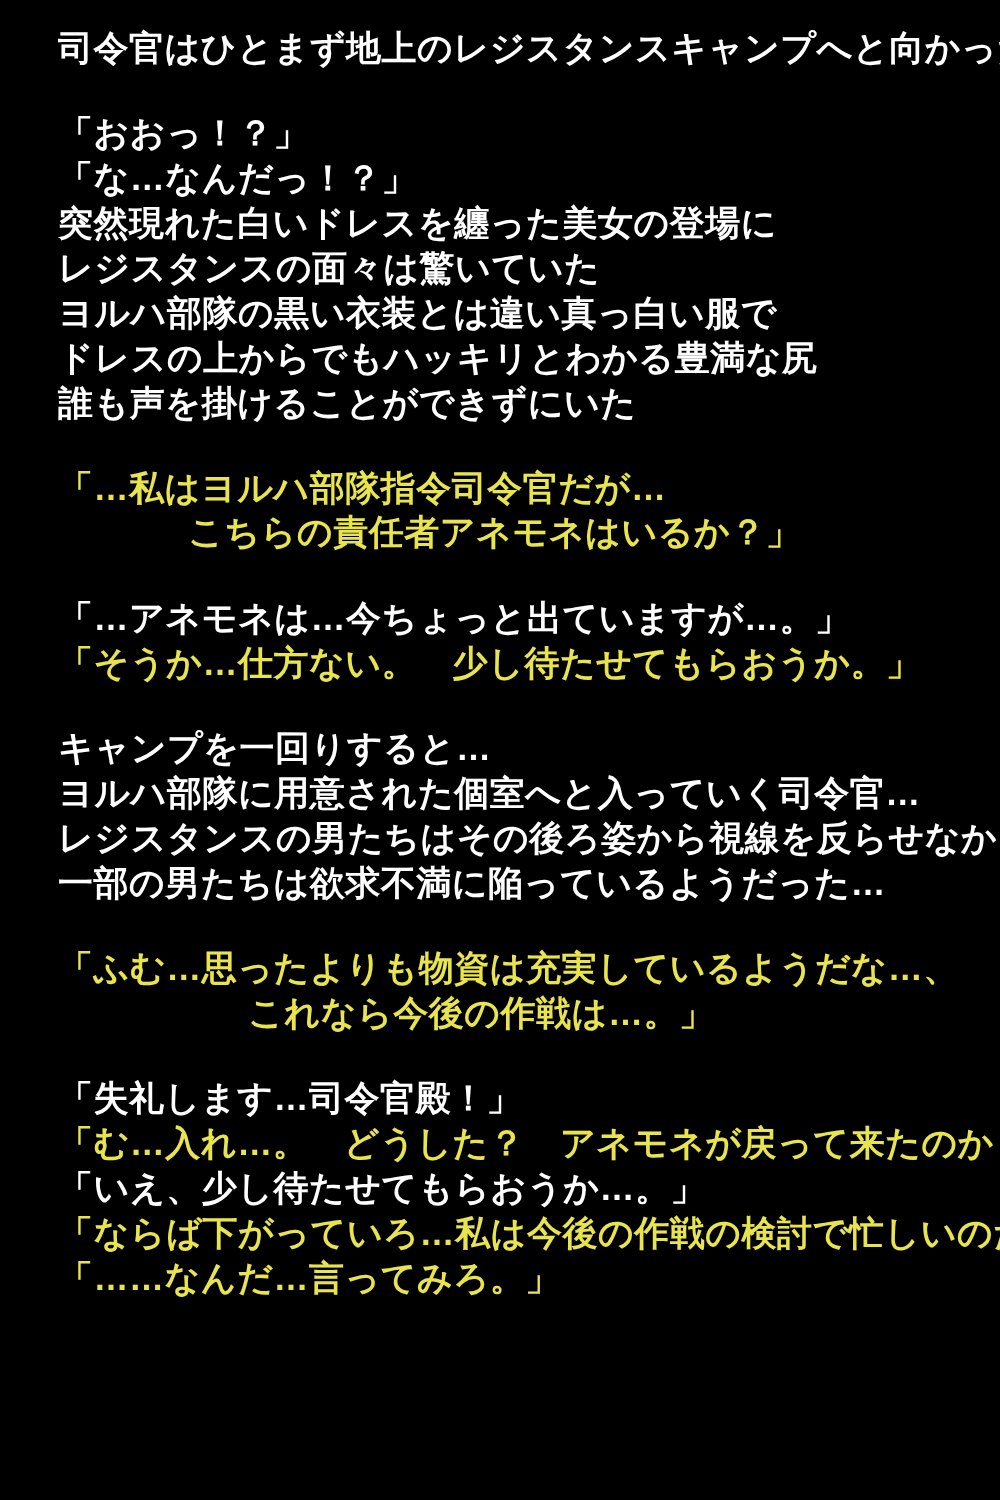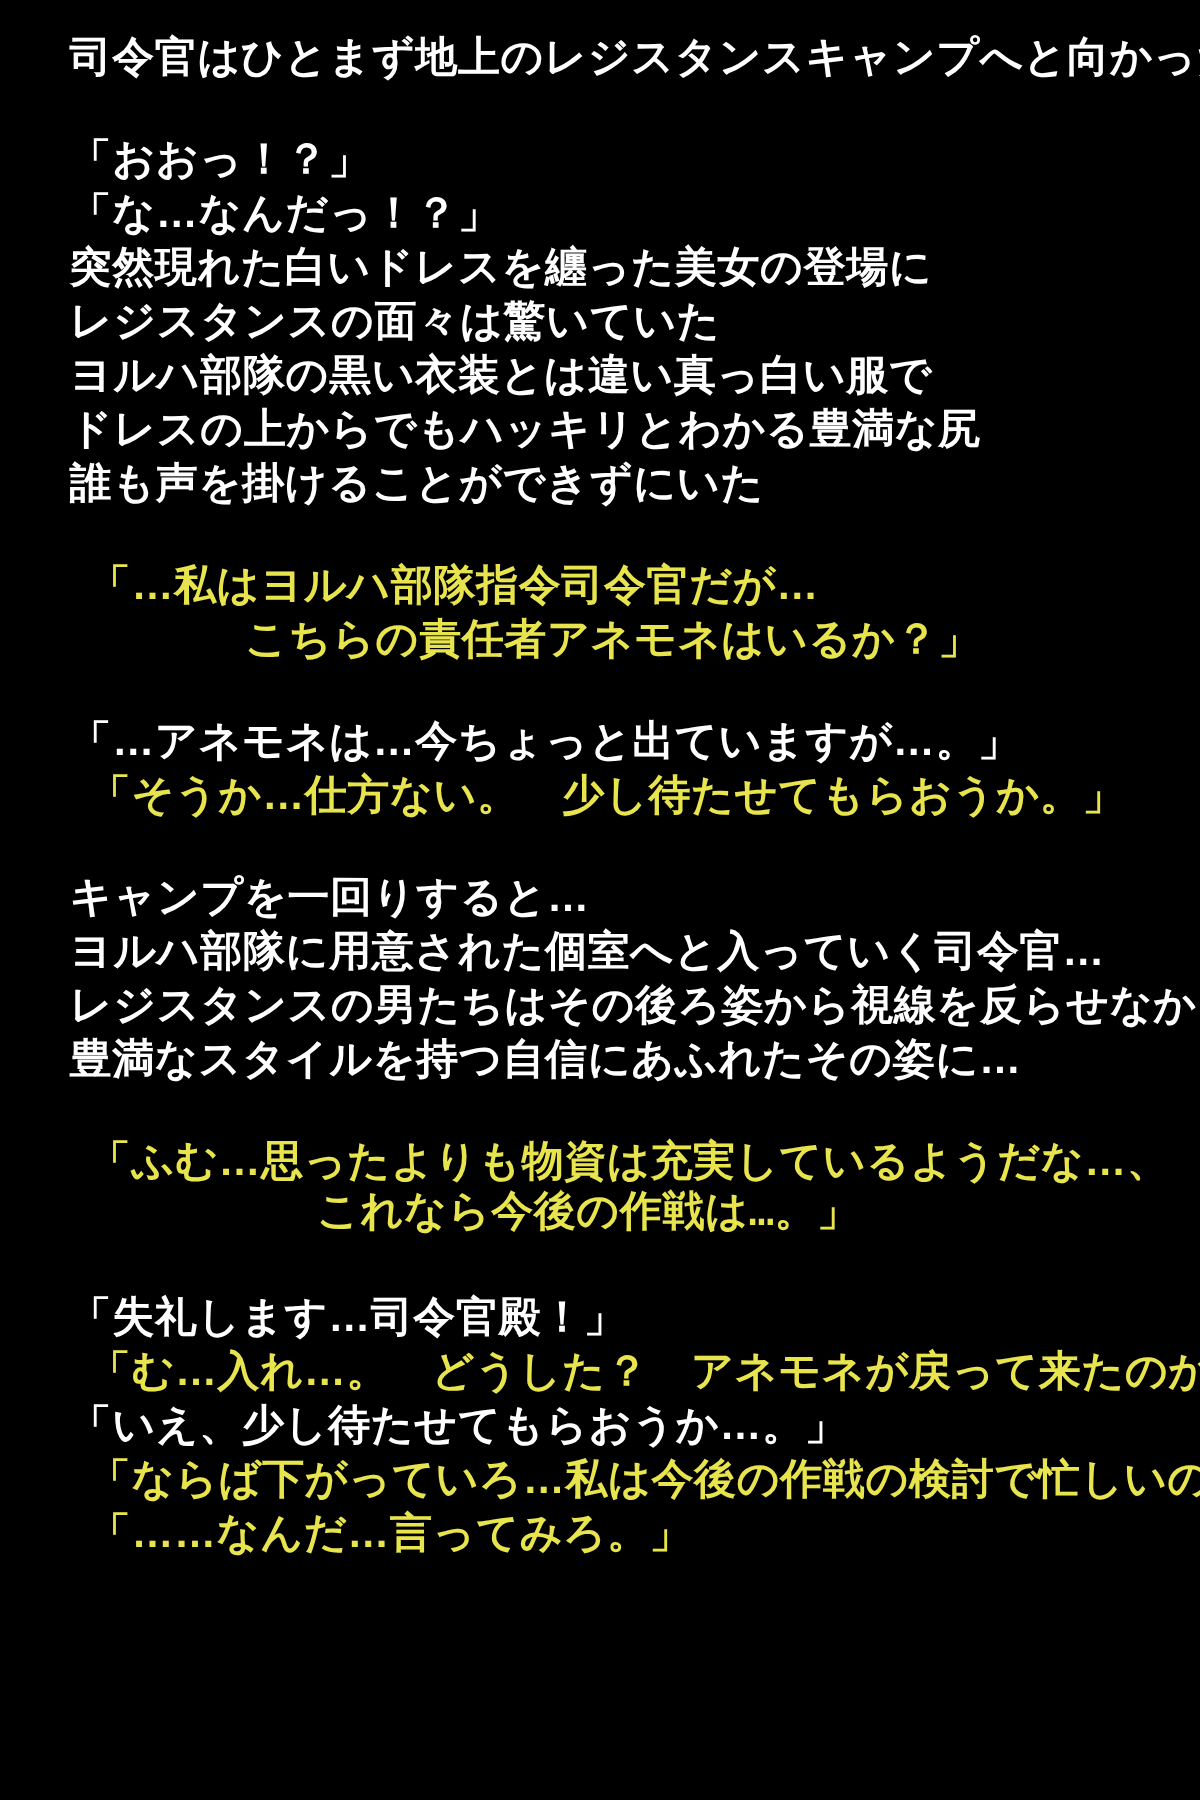--- a/index.html
+++ b/index.html
@@ -23,21 +23,21 @@
   }
   .line {
     font-size: 35px;
     line-height: 45px;
     font-weight: bold;
     white-space: pre;
     letter-spacing: 0.5px;
     text-shadow: 0 0 2px rgba(0,0,0,0.8);
   }
   .line.white { color: #ffffff; }
-  .line.yellow { color: #e8e44e; margin-left: 16px; }
+  .line.yellow { color: #e8e44e; }
   .line.gap { margin-top: 40px; }
 </style>
 </head>
 <body>
 
 <div class="page">
   <div id="story-text">
       <div class="line white">司令官はひとまず地上のレジスタンスキャンプへと向かった</div>
       <div class="line white gap">「おおっ！？」</div>
       <div class="line white">「な…なんだっ！？」</div>
@@ -46,22 +46,22 @@
       <div class="line white">ヨルハ部隊の黒い衣装とは違い真っ白い服で</div>
       <div class="line white">ドレスの上からでもハッキリとわかる豊満な尻</div>
       <div class="line white">誰も声を掛けることができずにいた</div>
       <div class="line yellow gap">「…私はヨルハ部隊指令司令官だが…</div>
       <div class="line yellow" style="padding-left: 130px; font-family: Liberation Serif, serif;">こちらの責任者アネモネはいるか？」</div>
       <div class="line white gap">「…アネモネは…今ちょっと出ていますが…。」</div>
       <div class="line yellow">「そうか…仕方ない。　少し待たせてもらおうか。」</div>
       <div class="line white gap">キャンプを一回りすると…</div>
       <div class="line white">ヨルハ部隊に用意された個室へと入っていく司令官…</div>
       <div class="line white">レジスタンスの男たちはその後ろ姿から視線を反らせなかった</div>
-      <div class="line white">豊満なスタイルを持つ自信にあふれたその姿に…</div>
+      <div class="line white">一部の男たちは欲求不満に陥っているようだった…</div>
       <div class="line yellow gap">「ふむ…思ったよりも物資は充実しているようだな…、</div>
-      <div class="line yellow" style="padding-left: 190px; font-family: Liberation Mono, monospace;">これなら今後の作戦は…。」</div>
+      <div class="line yellow" style="padding-left: 190px;">これなら今後の作戦は…。」</div>
       <div class="line white gap">「失礼します…司令官殿！」</div>
       <div class="line yellow">「む…入れ…。　どうした？　アネモネが戻って来たのか？」</div>
       <div class="line white">「いえ、少し待たせてもらおうか…。」</div>
       <div class="line yellow">「ならば下がっていろ…私は今後の作戦の検討で忙しいのだ。」</div>
       <div class="line yellow">「……なんだ…言ってみろ。」</div>
     </div>
 </div>
 
 </body></html>

